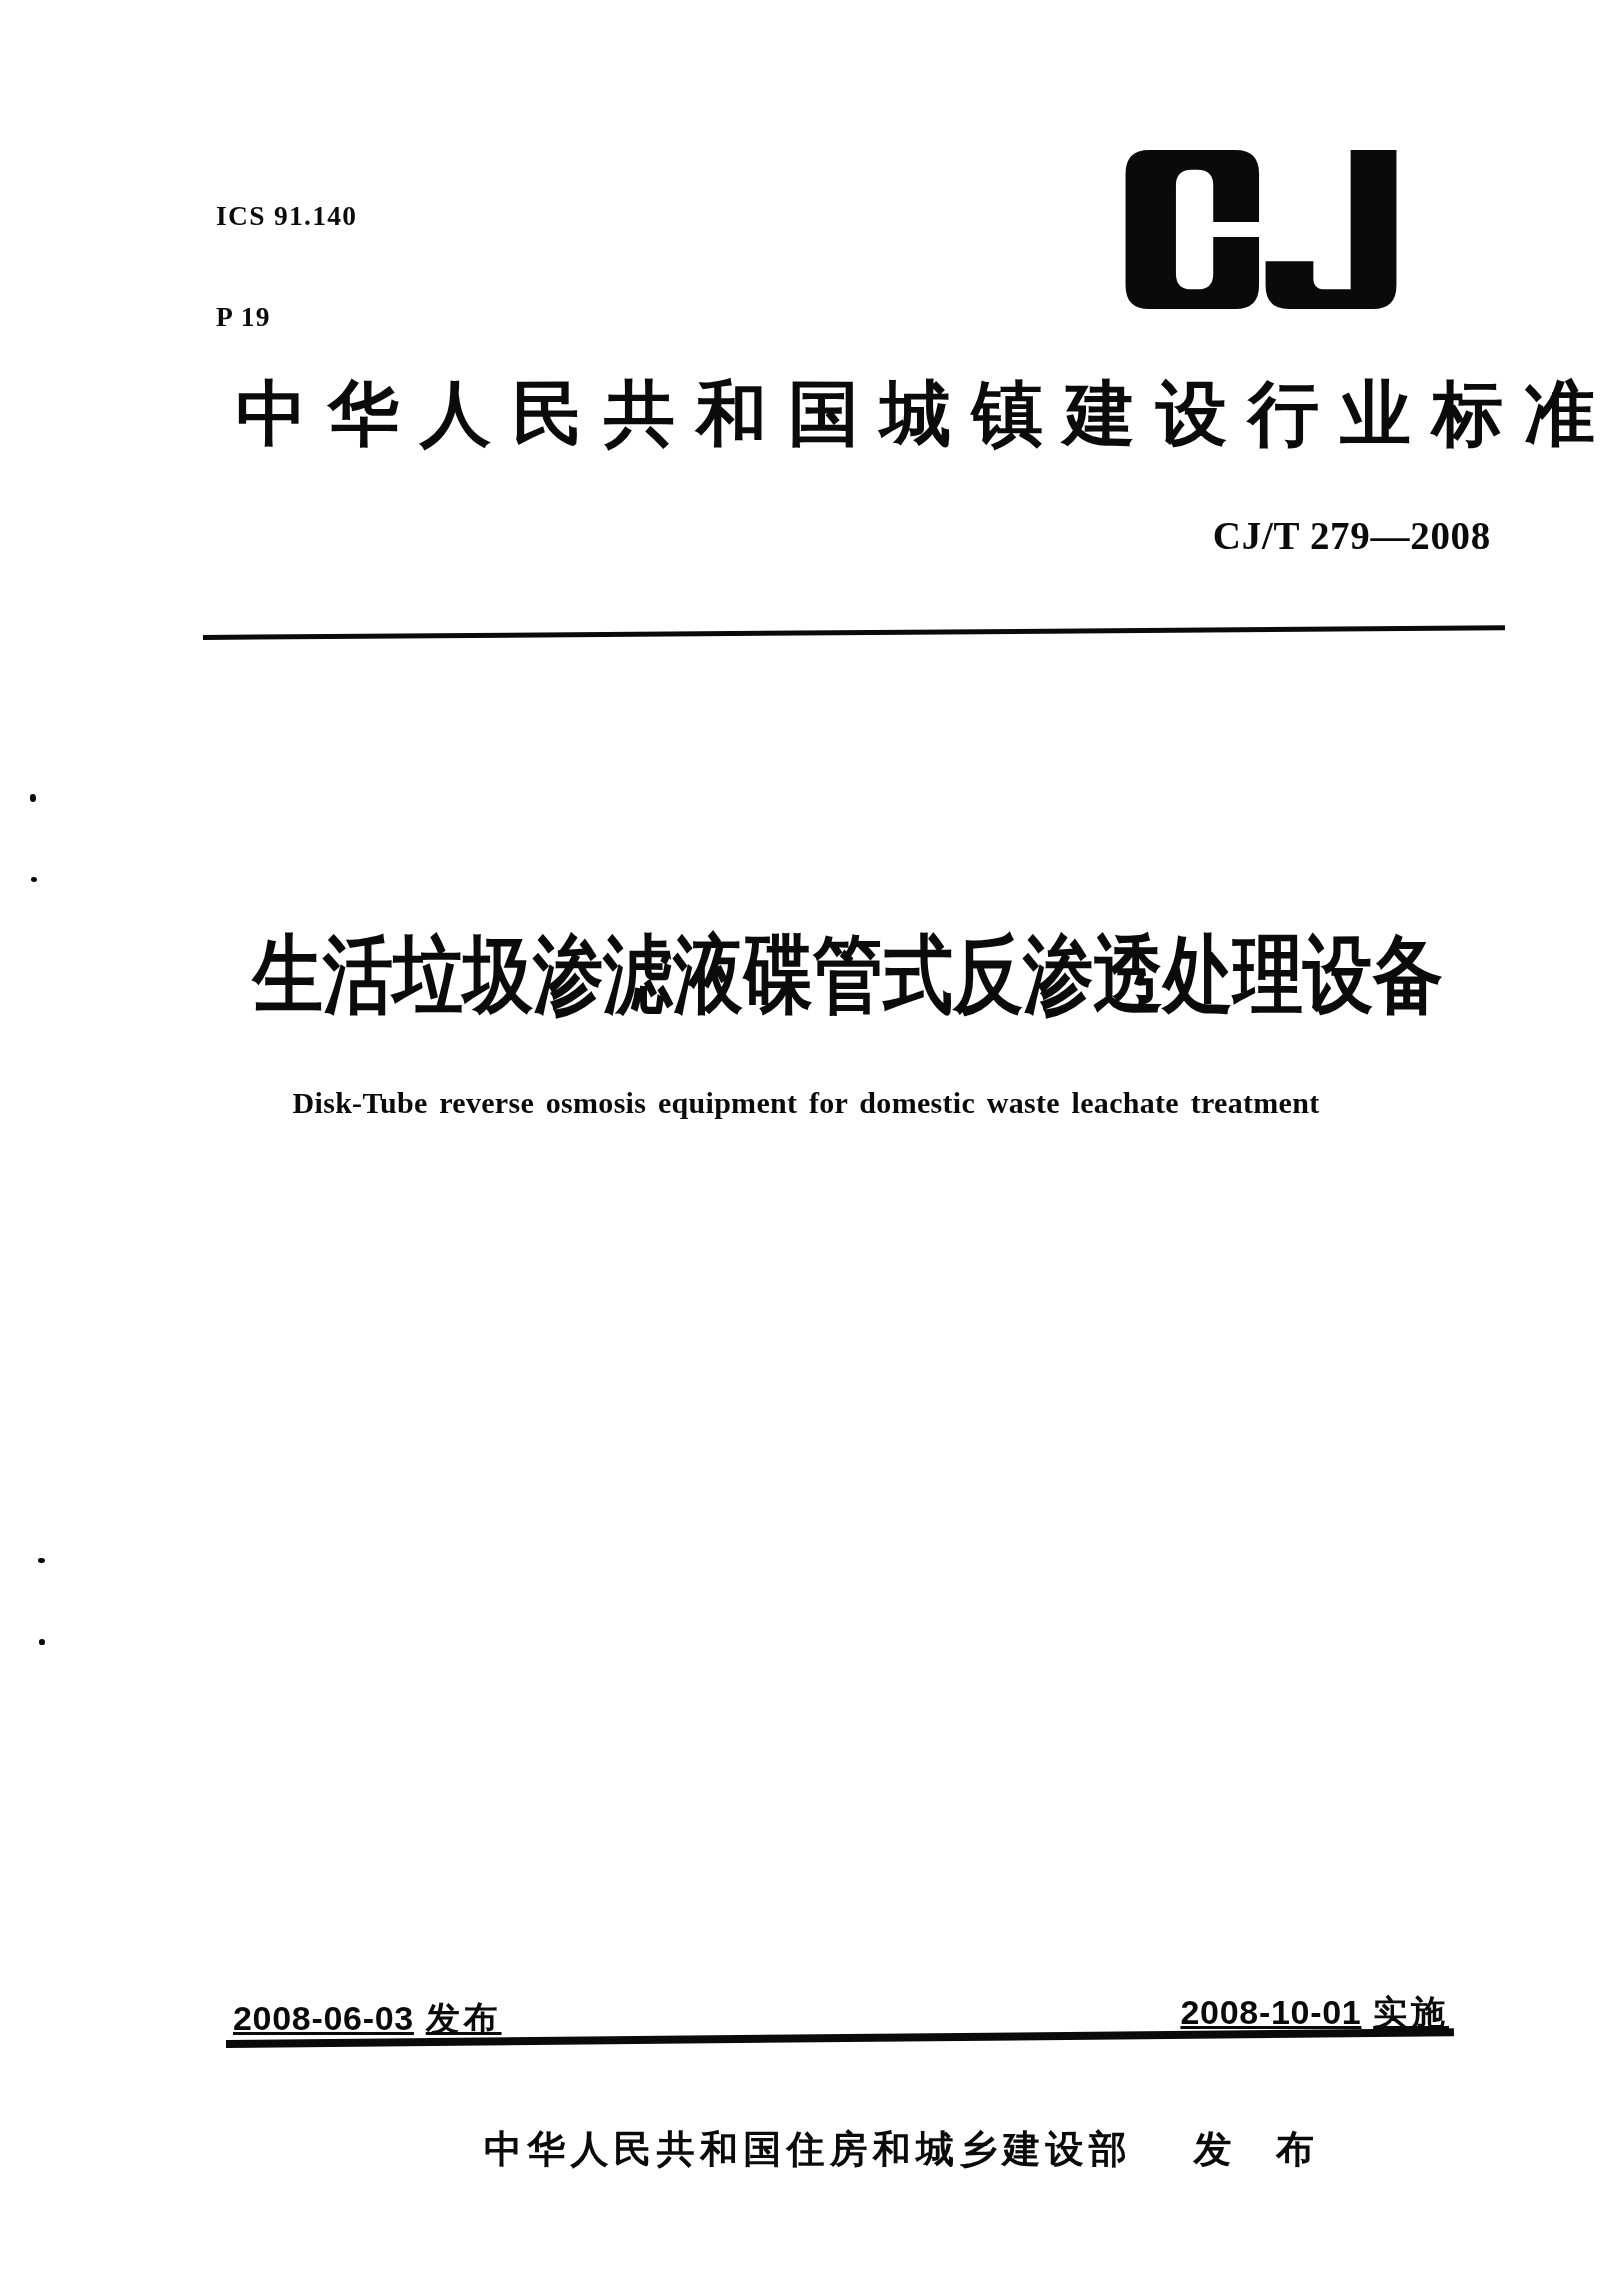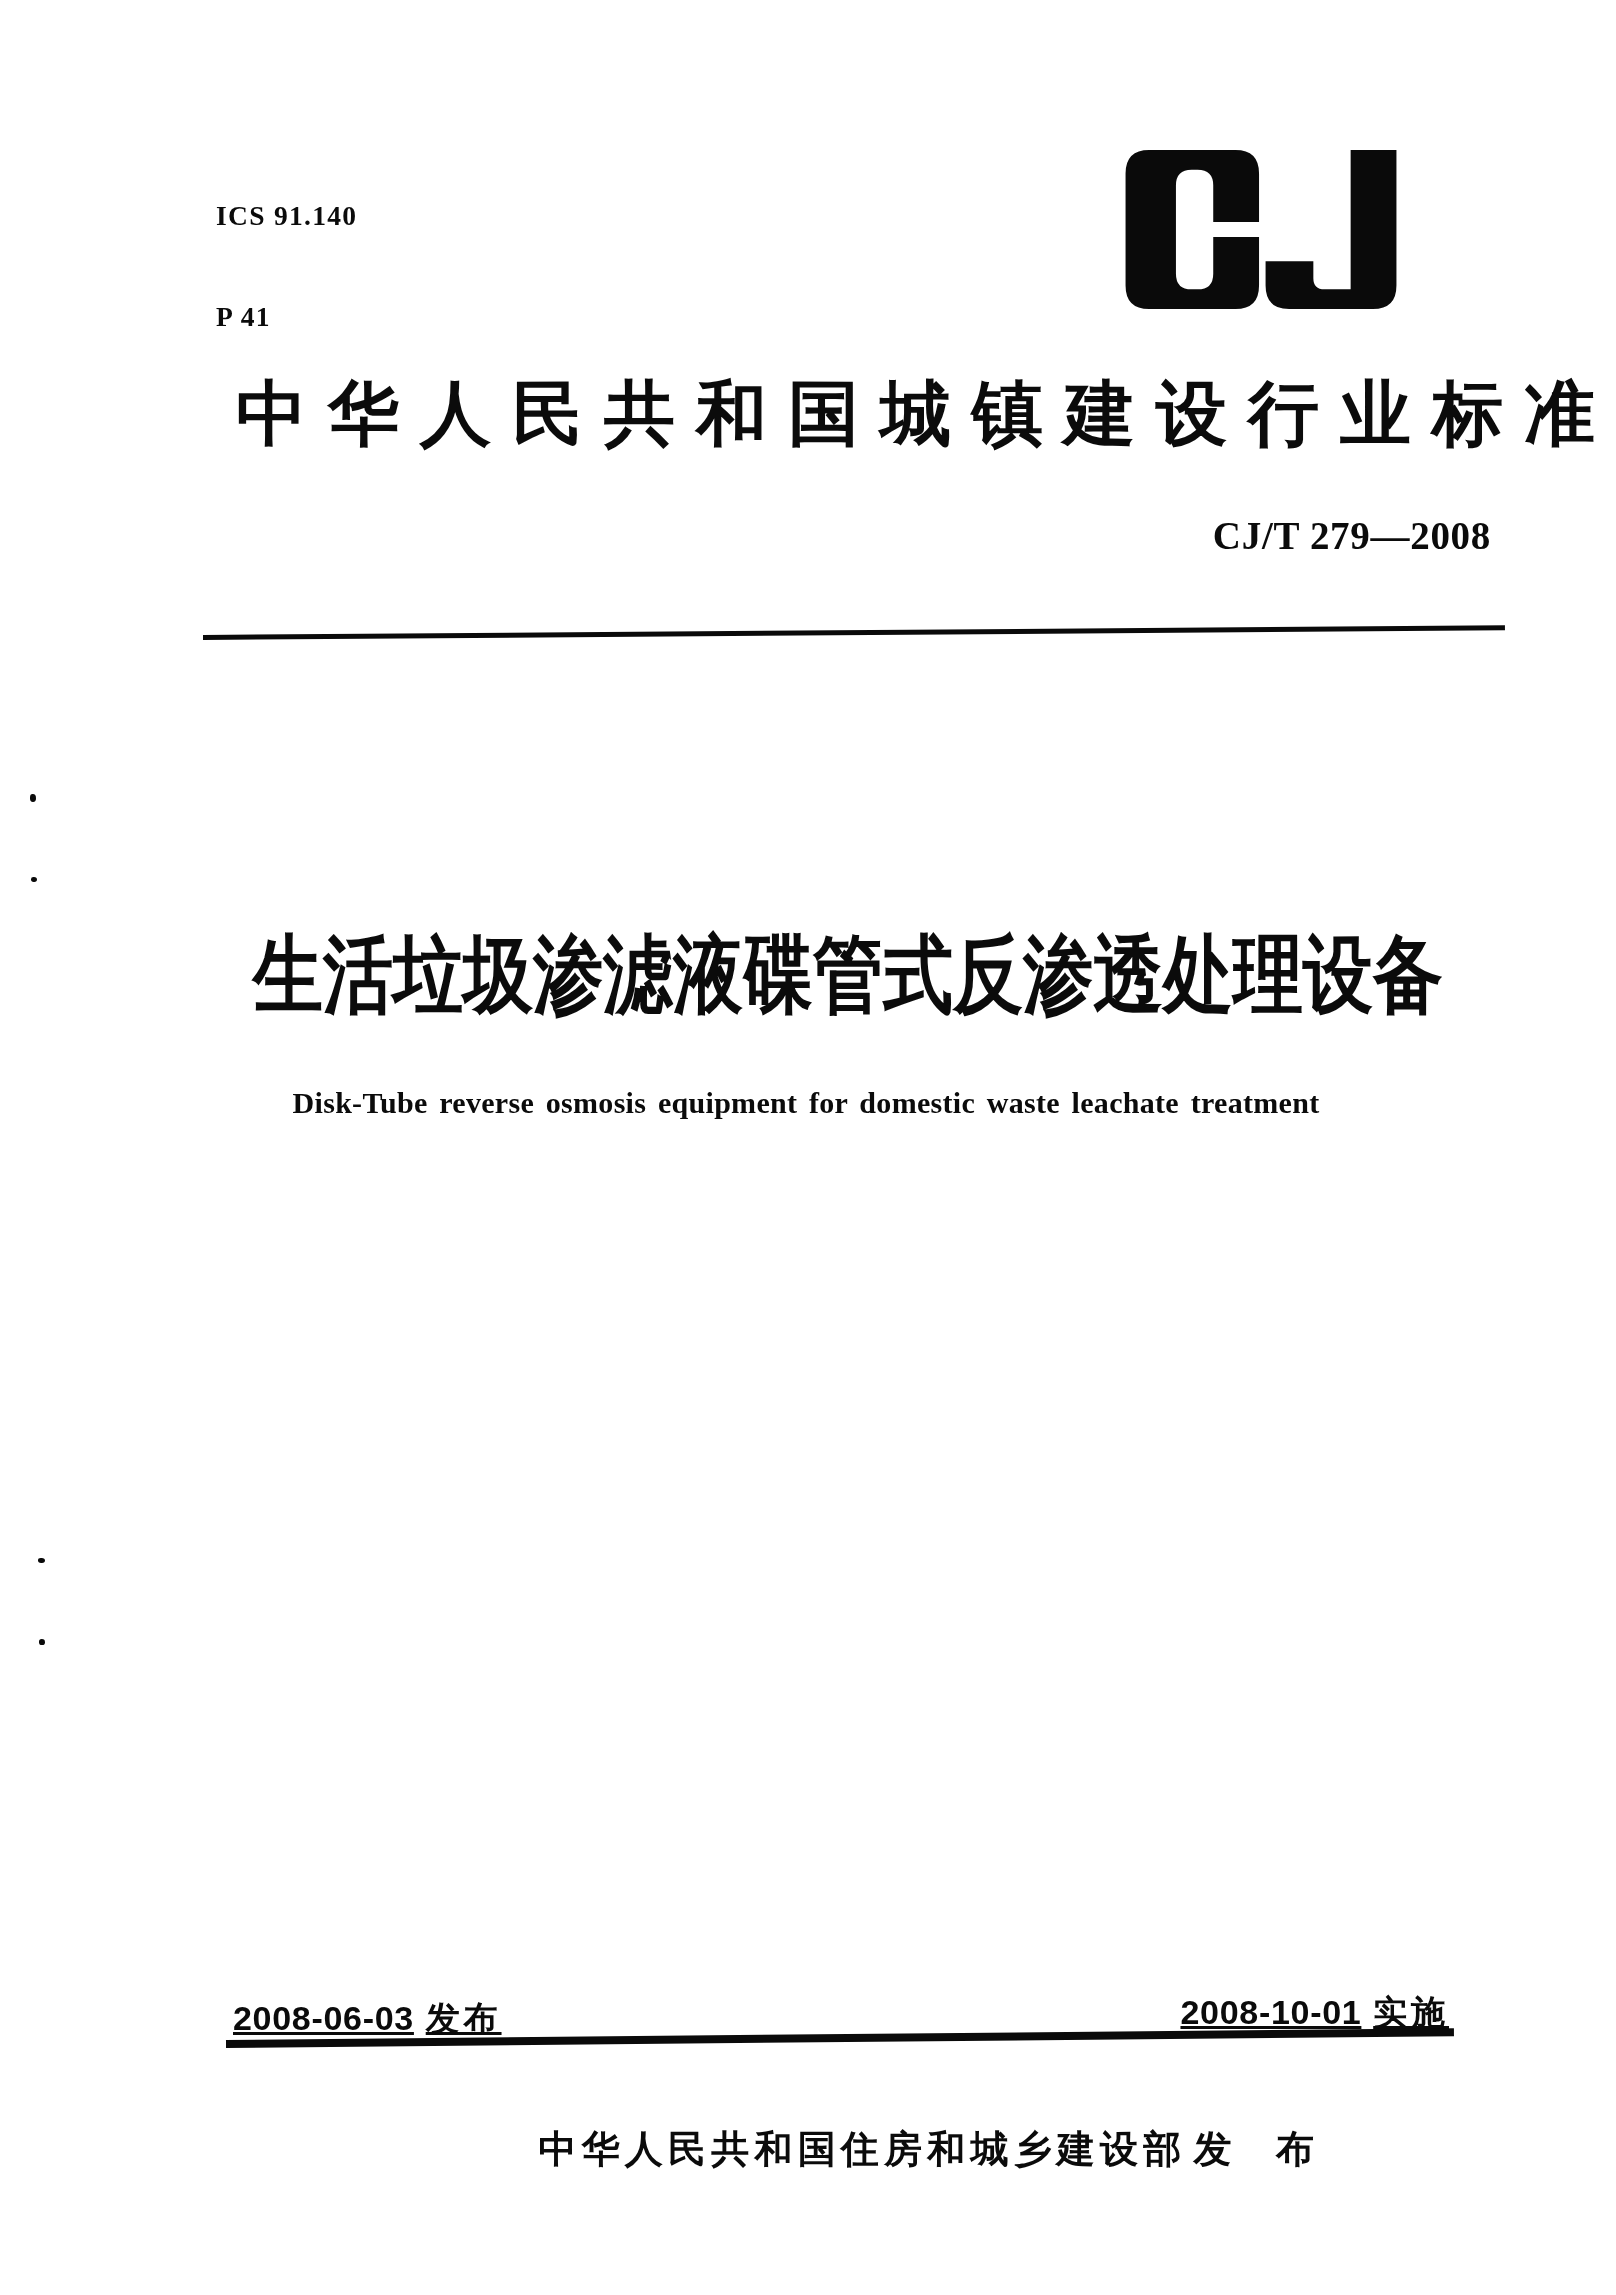--- a/index.html
+++ b/index.html
@@ -123,21 +123,21 @@
   .date-left  { left: 233px;  top: 1996px; }
   .date-right { right: 163px; top: 1990px; }
   .date .cjk { margin-left: 11.8px; letter-spacing: 3.9px; }
   
   .publisher-row {
     position: absolute;
     left: 484px;
     top: 2124px;
     width: 830px;
     display: flex;
-    justify-content: flex-end;
+    justify-content: space-between;
     align-items: baseline;
     font-family: "Liberation Sans", "DejaVu Sans", sans-serif;
     font-weight: 700;
     font-size: 38px;
     white-space: nowrap;
     gap: 7px;
   }
   .publisher-name { letter-spacing: 5.2px; }
   .publish-label  { letter-spacing: 17px; margin-right: -17px; }
   
@@ -151,21 +151,21 @@
   .dot-3 { left: 38px; top: 1558px; width: 6.6px; height: 5.2px;  }
   .dot-4 { left: 39px; top: 1639px; width: 5.9px;  height: 5.9px;  }
 </style>
 </head>
 <body>
 
 <div class="page">
 
   <div class="ics-block">
     <div>ICS 91.140</div>
-    <div>P 41</div>
+    <div>P 19</div>
   </div>
 
   <svg class="logo" viewBox="0 0 414 243" role="img" aria-label="CJ">
     <path d="M36,0 H168 Q204,0 204,36 V110 H134 V54 Q134,30 110,30 H101
              Q77,30 77,54 V189 Q77,213 101,213 H110 Q134,213 134,189 V133
              H204 V207 Q204,243 168,243 H36 Q0,243 0,207 V36 Q0,0 36,0 Z"></path>
     <path d="M344,0 H414 V207 Q414,243 378,243 H250 Q214,243 214,207 V170
              H287 V196 Q287,213 304,213 H344 Z"></path>
   </svg>
 

